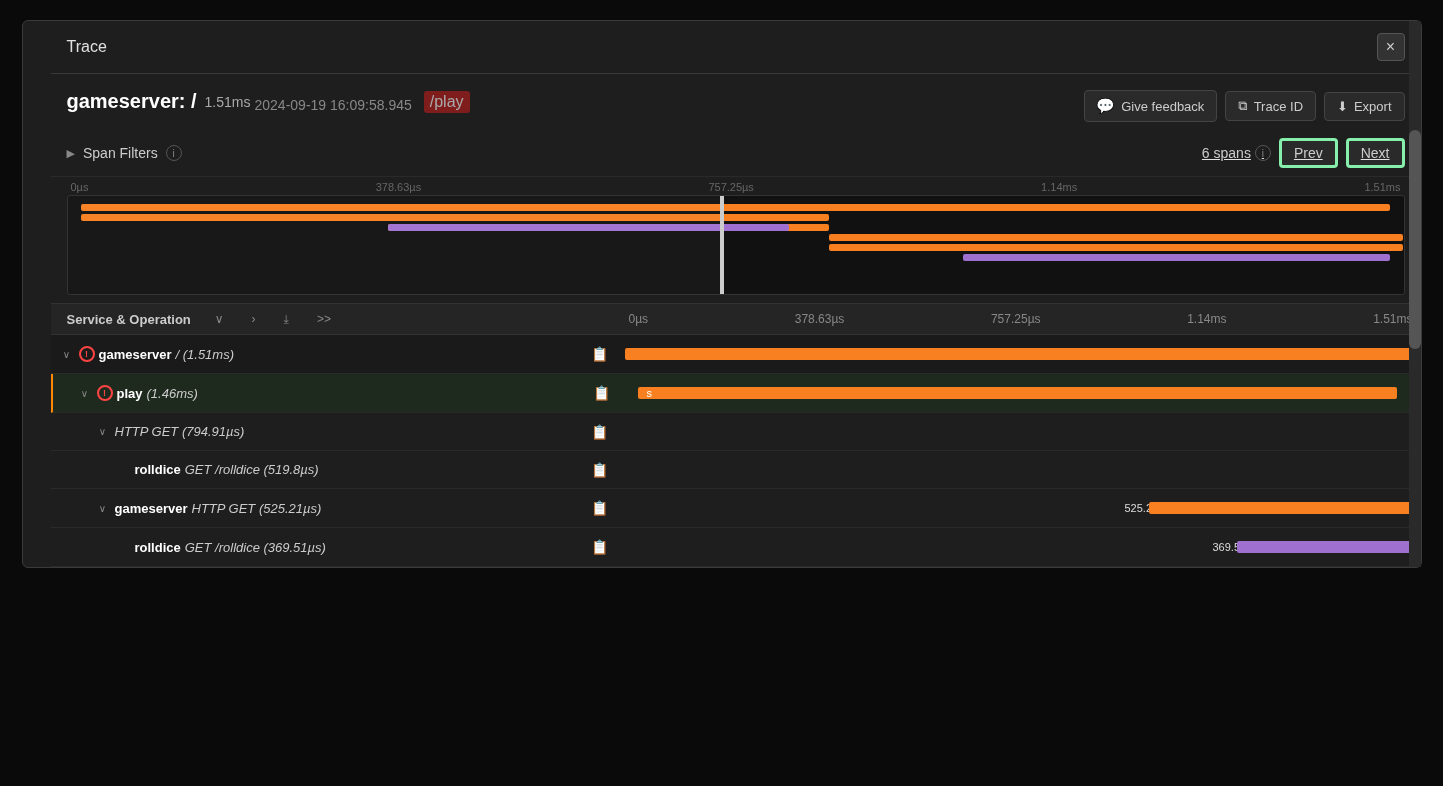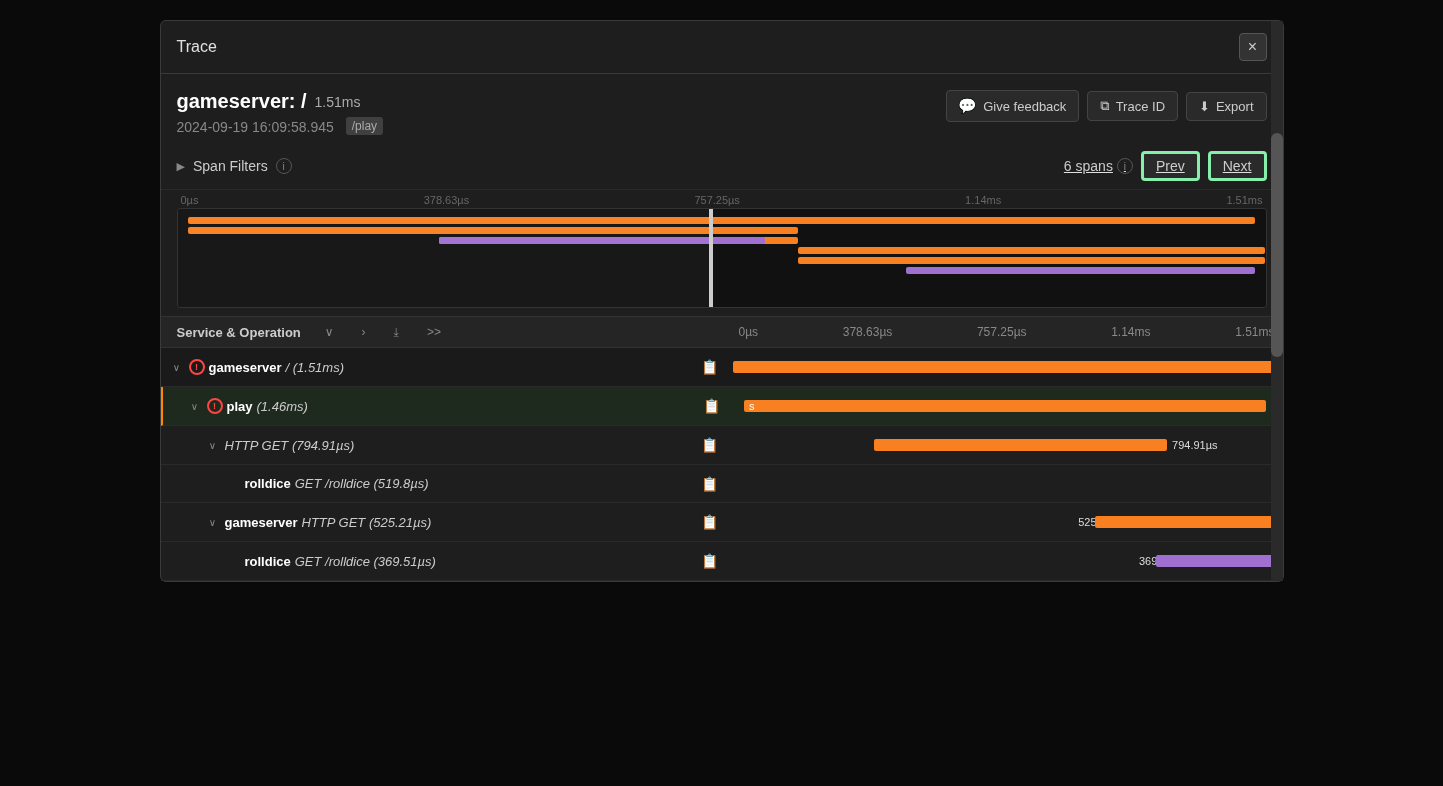--- a/index.html
+++ b/index.html
@@ -15,23 +15,24 @@
       background: rgba(0,0,0,0.6);
       display: flex;
       align-items: flex-start;
       justify-content: center;
       padding: 20px;
     }
     .modal {
       background: #1e1e1e;
       border: 1px solid #3a3a3a;
       border-radius: 6px;
-      width: 1124px;
+      width: 1400px;
       max-width: 100%;
       position: relative;
+      padding-left: 28px;
     }
     .modal-header {
       display: flex;
       align-items: center;
       justify-content: space-between;
       padding: 12px 16px;
       border-bottom: 1px solid #3a3a3a;
     }
     .modal-title {
       color: #e0e0e0;
@@ -52,21 +53,21 @@
       font-size: 16px;
     }
     .trace-info {
       padding: 16px 16px 8px;
       display: flex;
       align-items: flex-start;
       justify-content: space-between;
     }
     .trace-meta {
       display: flex;
-      flex-direction: column;
+      flex-direction: row;
       gap: 4px;
     }
     .trace-service-line {
       display: flex;
       align-items: center;
       gap: 8px;
     }
     .trace-service-name {
       font-size: 20px;
       font-weight: 600;
@@ -79,23 +80,23 @@
     .trace-date-line {
       display: flex;
       align-items: flex-end;
       gap: 12px;
     }
     .trace-date {
       font-size: 14px;
       color: #888;
     }
     .trace-path {
-      font-size: 12px;
+      font-size: 16px;
       color: #aaa;
-      background: #404040;
+      background: #7f1d1d;
       padding: 2px 6px;
       border-radius: 3px;
     }
     .trace-actions {
       display: flex;
       align-items: center;
       gap: 8px;
     }
     .action-btn {
       background: #2a2a2a;
@@ -457,24 +458,20 @@
           <span class="span-bar-label" style="left:3%; color:#fff; font-size:11px;">s</span>
         </div>
       </div>
 
       <div class="span-row">
         <div class="span-left indent-2">
           <button class="expand-btn">∨</button>
           <span class="op-name">HTTP GET (794.91µs)</span>
           <span class="log-icon">📋</span>
         </div>
-        <div class="span-right">
-          <div class="span-bar orange-bar" style="left:26%; width:53%; background:#f88020;"></div>
-          <span class="span-bar-label" style="left:80%; color:#ddd; font-size:11px;">794.91µs</span>
-        </div>
       </div>
 
       <div class="span-row">
         <div class="span-left indent-3">
           <span style="width:16px; display:inline-block;"></span>
           <span class="service-name">rolldice</span>
           <span class="op-name">  GET /rolldice (519.8µs)</span>
           <span class="log-icon">📋</span>
         </div>
       </div>

